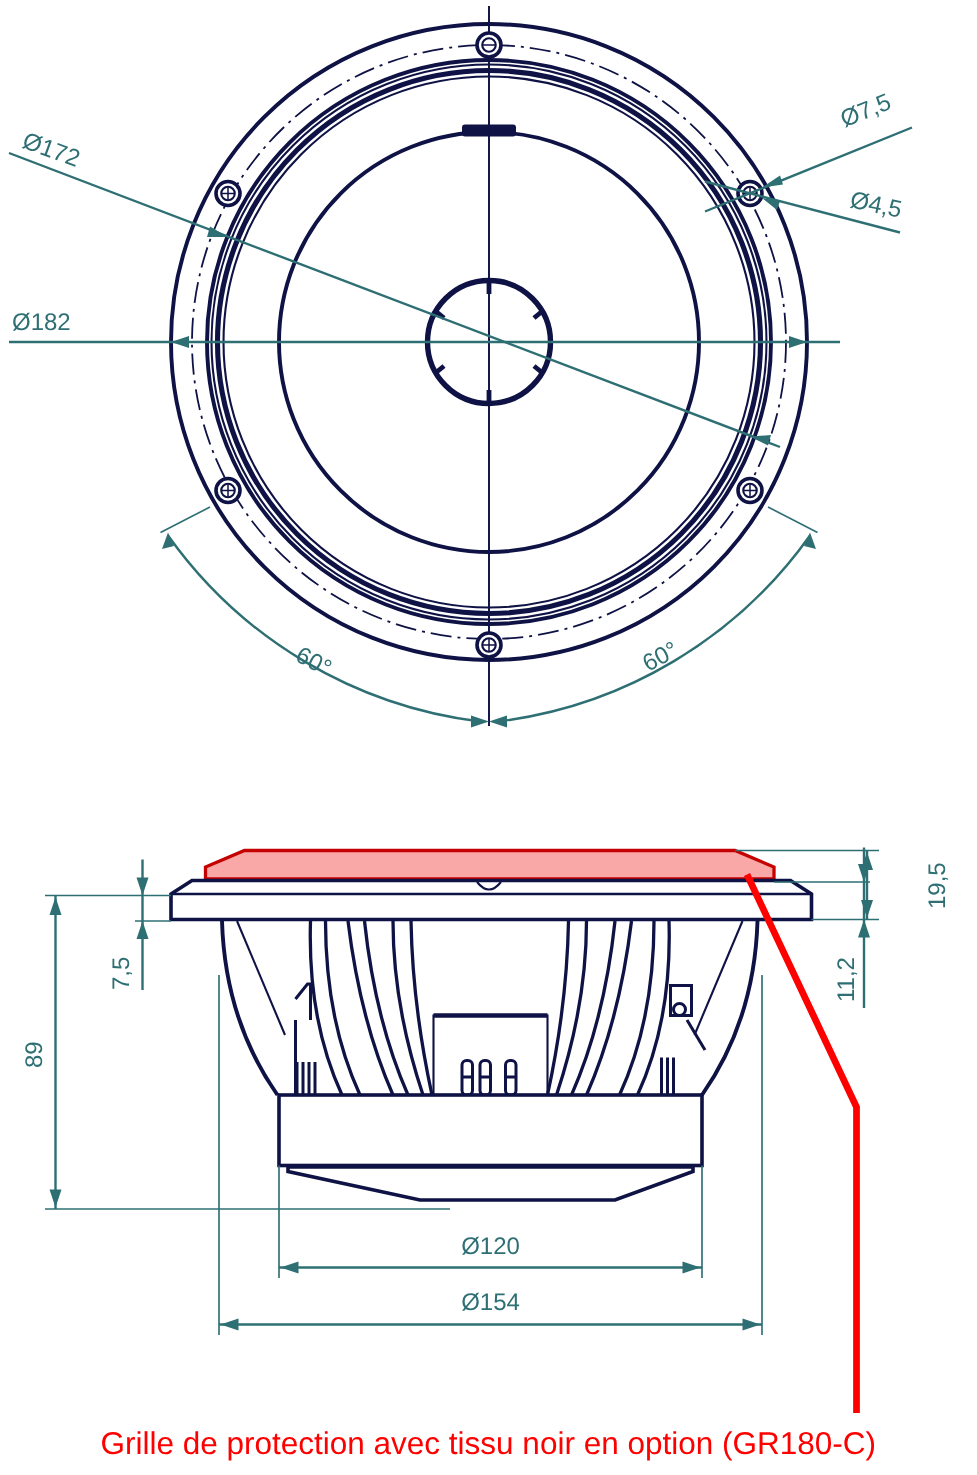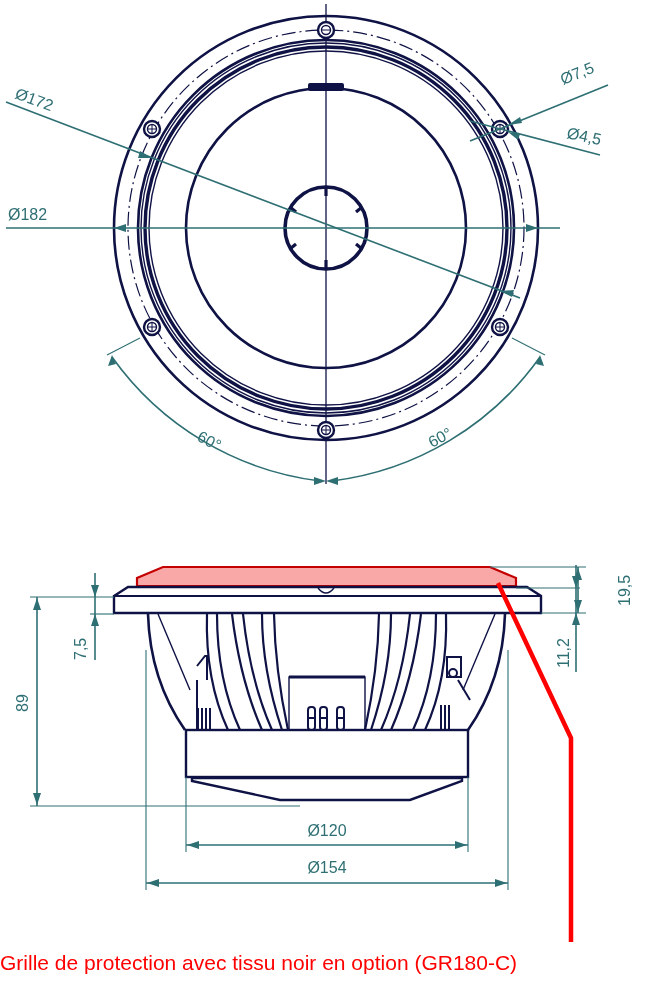--- a/index.html
+++ b/index.html
@@ -9,21 +9,21 @@
     .part-thin { fill: none; stroke: #0f1244; stroke-width: 1.4; }
     .part-fill { fill: #ffffff; stroke: #0f1244; stroke-width: 2.4; }
     .center { fill: none; stroke: #0f1244; stroke-width: 1.3; }
     .dashed { fill: none; stroke: #0f1244; stroke-width: 1.2; stroke-dasharray: 14 4 2 4; }
     .dim { fill: none; stroke: #2e6f73; stroke-width: 1.6; }
     .dim-thin { fill: none; stroke: #2e6f73; stroke-width: 1.1; }
     .arrow { fill: #2e6f73; stroke: none; }
     .dim-text { fill: #2e6f73; font-family: "Liberation Sans", sans-serif; font-size: 16px; }
     .grille { fill: #f9a7a7; stroke: #c40000; stroke-width: 2.2; }
     .leader { fill: none; stroke: #ff0000; stroke-width: 4.5; }
-    #caption { position: absolute; left: 0; top: 951px; width: 651px; 
+    #caption { position: absolute; left: 0; top: 951px; width: 651px; text-align: center;
                font-family: "Liberation Sans", sans-serif; font-size: 21px; color: #ff0000; white-space: nowrap; }
   </style>
 </head>
 <body>
 
 <svg id="drawing" viewBox="0 0 651 983" xmlns="http://www.w3.org/2000/svg">
 
   <g>
 
     <circle class="part" cx="326" cy="228" r="212"></circle>

